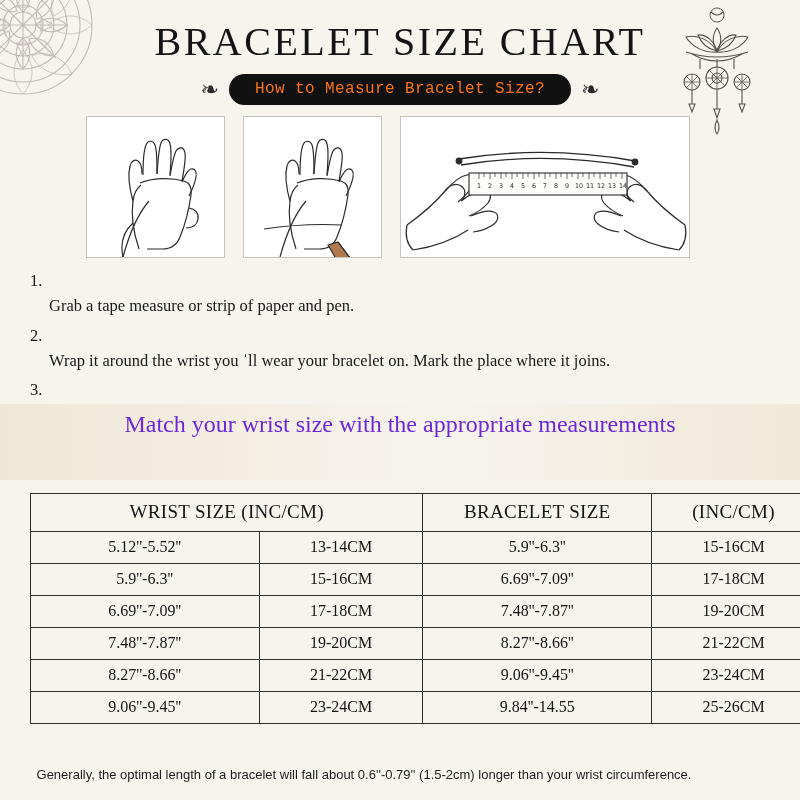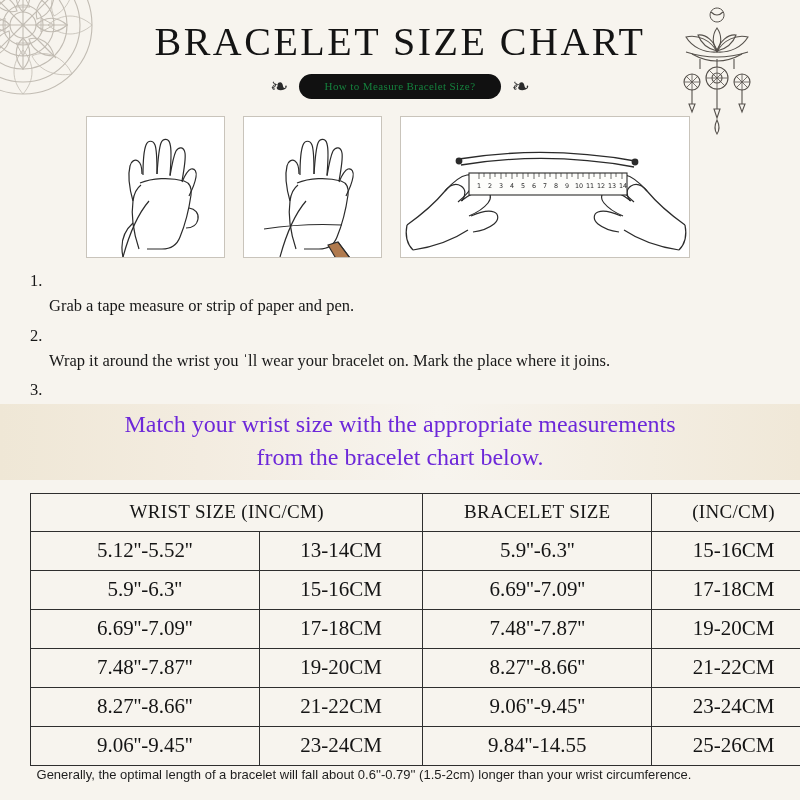--- a/index.html
+++ b/index.html
@@ -62,26 +62,26 @@
     top: 74px;
     left: 0;
     width: 800px;
     display: flex;
     align-items: center;
     justify-content: center;
     gap: 10px;
   }
   .pill {
     background: #111111;
-    color: #15803d;
+    color: #f97316;
     border-radius: 16px;
     padding: 6px 26px 7px 26px;
-    font-size: 11px;
+    font-size: 16px;
     letter-spacing: 0.4px;
-    font-family: Liberation Serif, serif;
+    font-family: Liberation Mono, monospace;
     white-space: nowrap;
   }
   .flourish {
     font-size: 22px;
     color: #2a2a2a;
     line-height: 1;
     font-family: "DejaVu Sans", sans-serif;
   }
 
   
@@ -165,21 +165,21 @@
     text-align: center;
     font-weight: normal;
     color: #151515;
   }
   th {
     font-size: 19px;
     padding: 7px 0 8px 0;
     letter-spacing: 0.3px;
   }
   td {
-    font-size: 21px;
+    font-size: 16px;
     padding: 6px 0 7px 0;
   }
   col.c1 { width: 216px; }
   col.c2 { width: 155px; }
   col.c3 { width: 216px; }
   col.c4 { width: 155px; }
 
   
   .footer {
     position: absolute;
@@ -387,21 +387,20 @@
     <div class="step">
       <span class="step-num">3.</span>
       <span class="step-text">
       </span>
     </div>
   </div>
 
   <div class="banner"></div>
   <div class="banner-text">
     <div>Match your wrist size with the appropriate measurements</div>
-    <div>from the bracelet chart below.</div>
   </div>
 
   <div class="table-wrap">
     <table>
       <colgroup>
         <col class="c1">
           <col class="c2">
           <col class="c3">
           <col class="c4">
       </colgroup>

